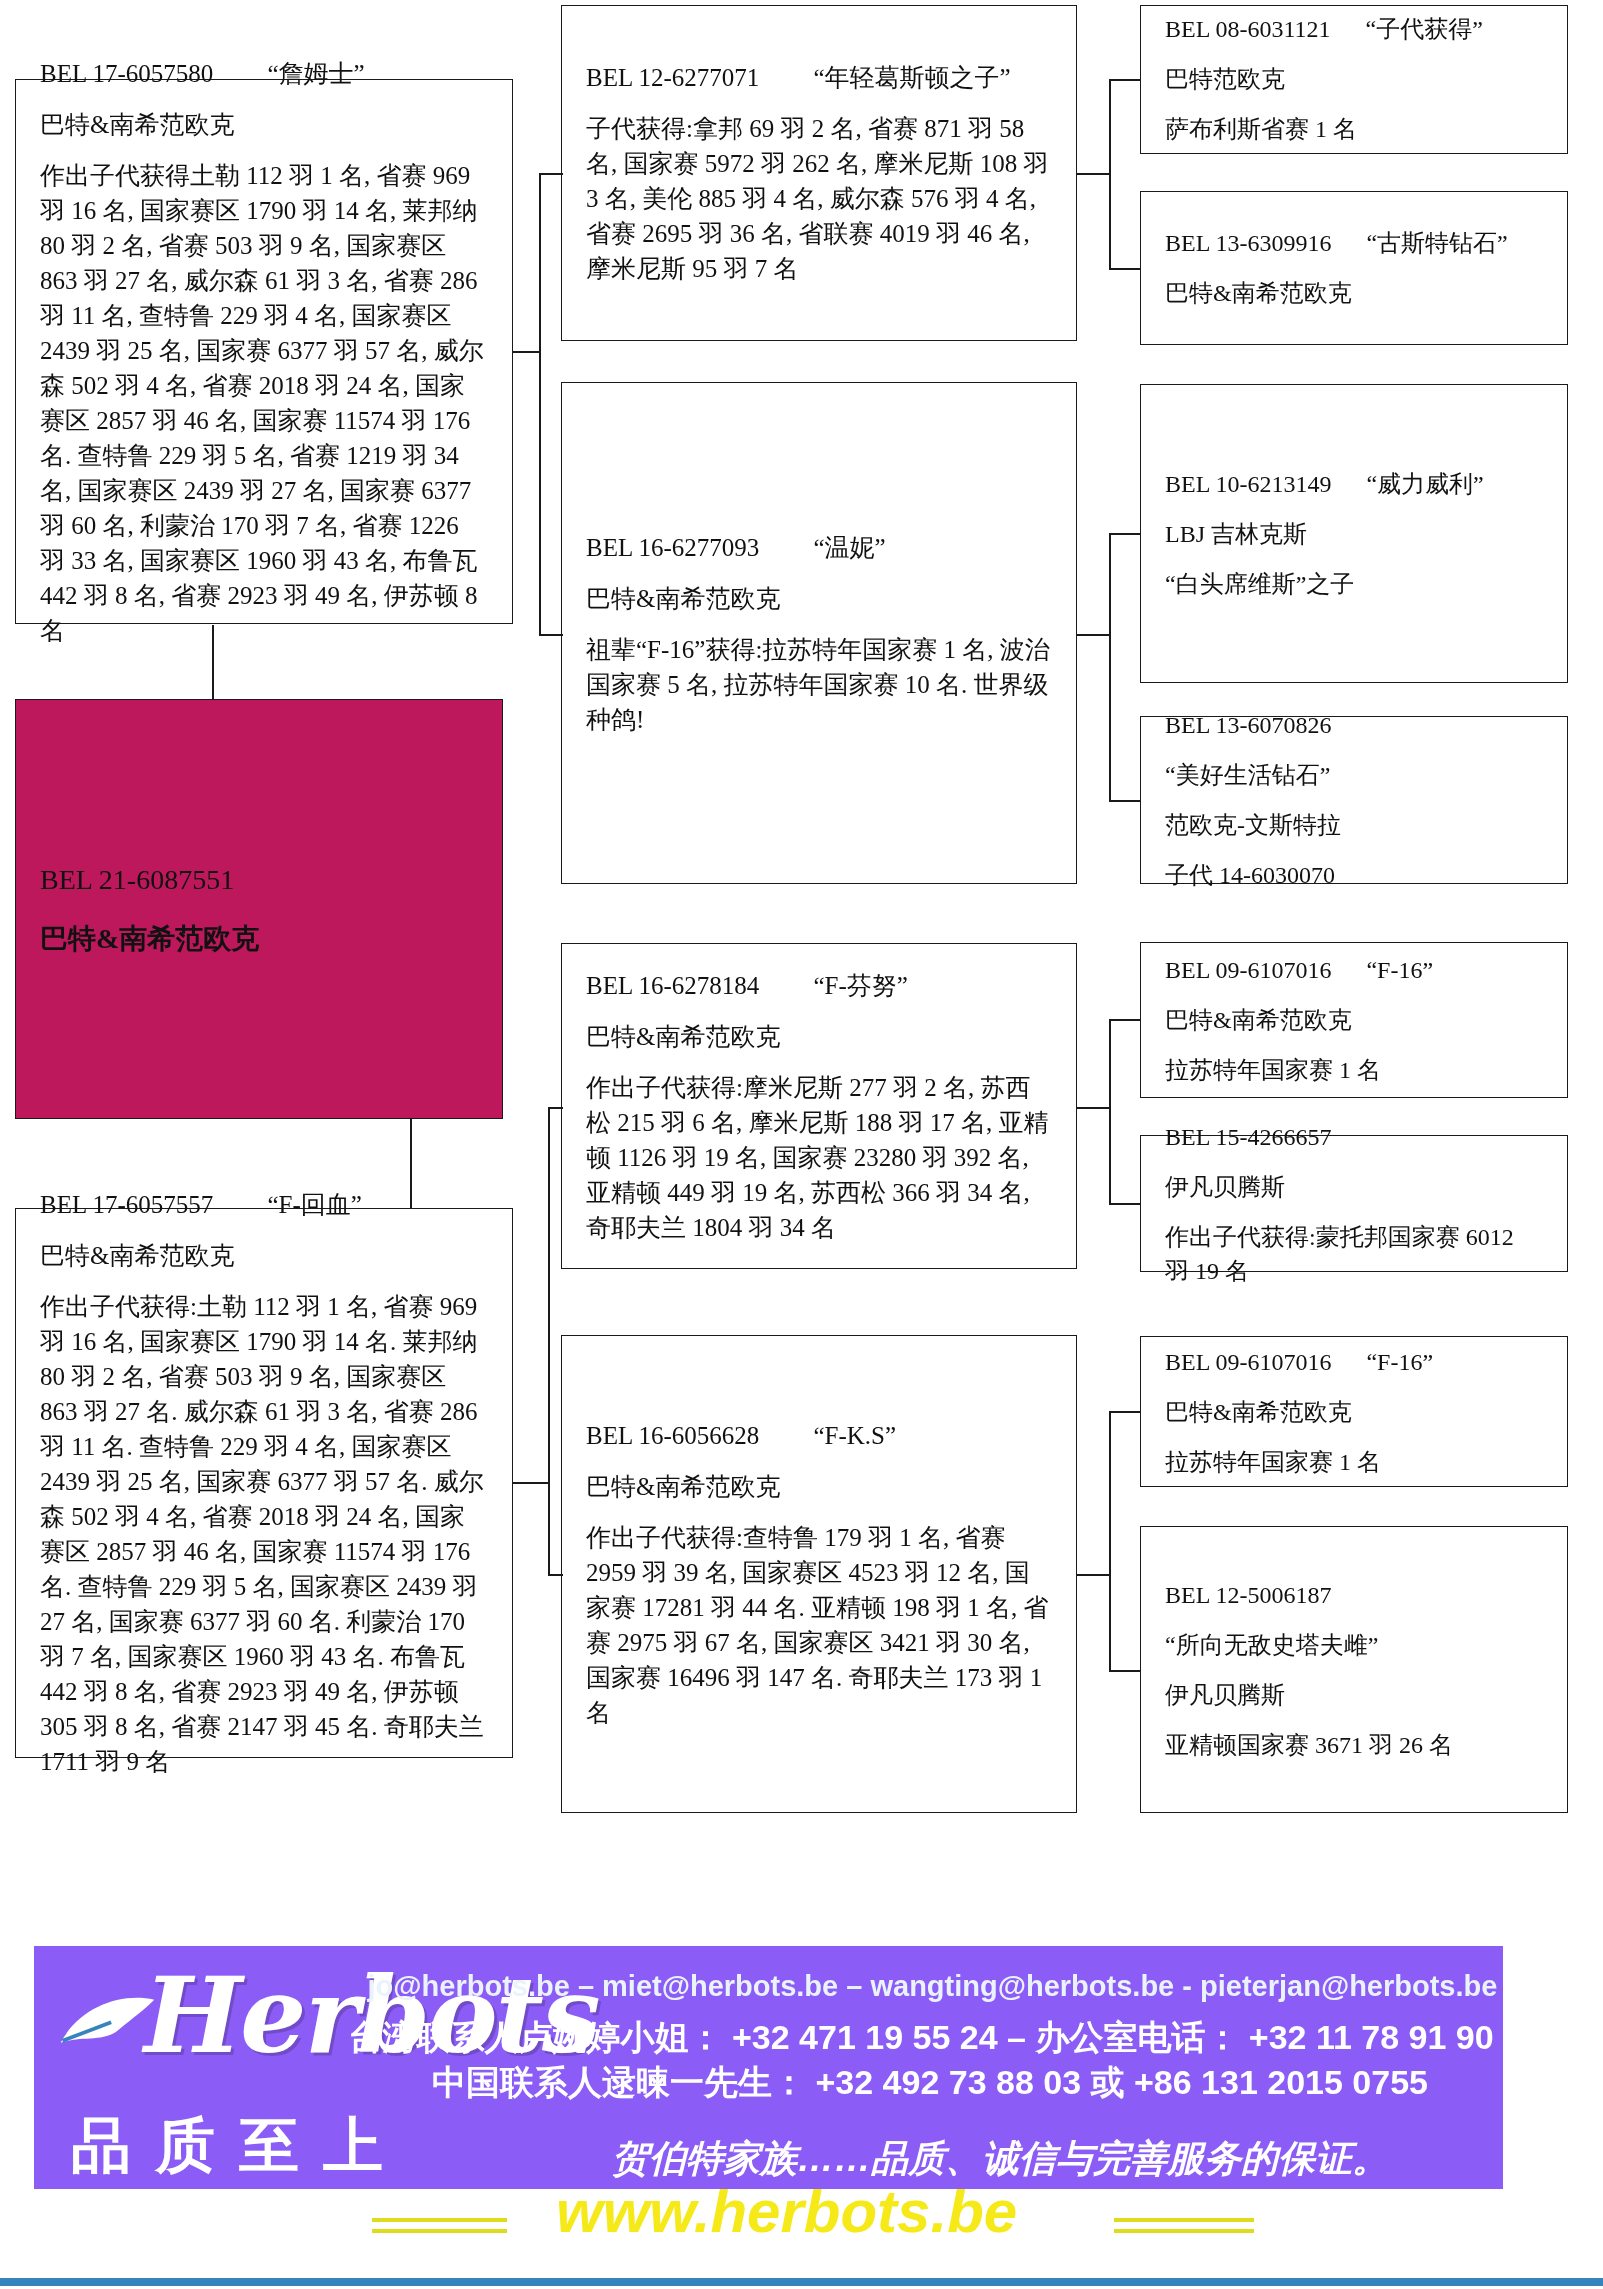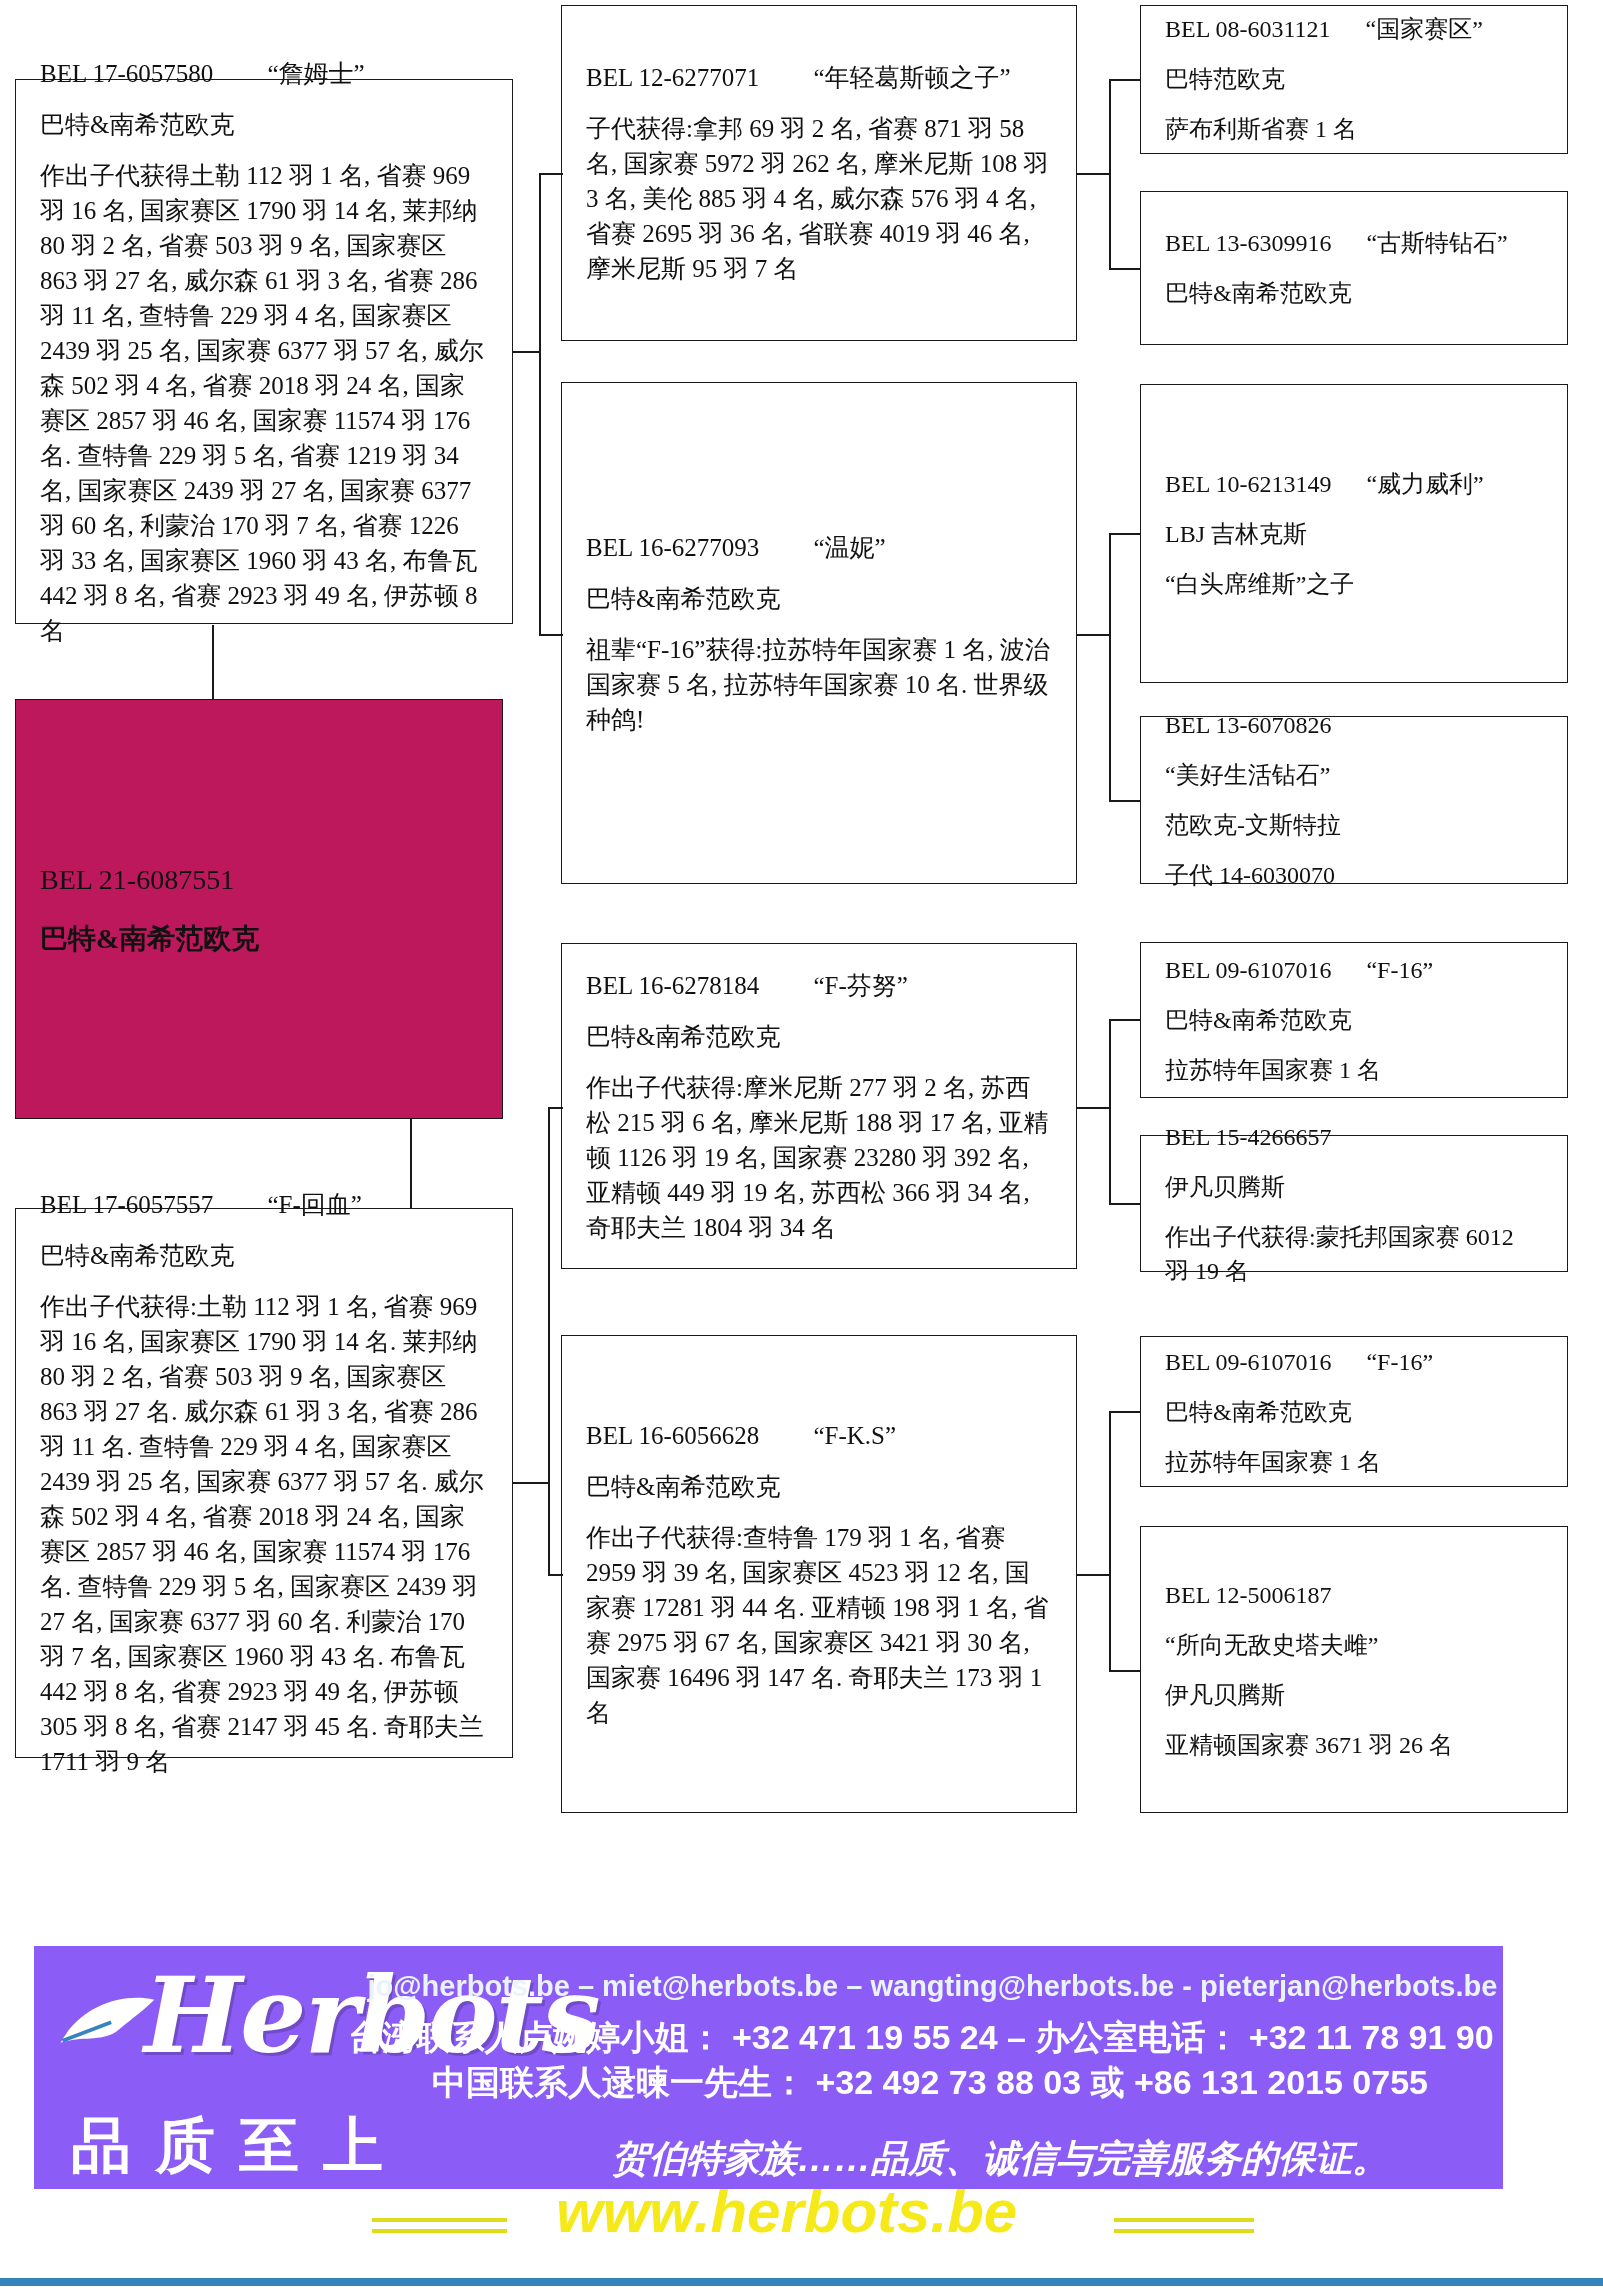--- a/index.html
+++ b/index.html
@@ -91,21 +91,21 @@
       <span>BEL 16-6056628</span>
       <span class="name">“F-K.S”</span>
     </div>
     <div>巴特&amp;南希范欧克</div>
     <div>作出子代获得:查特鲁 179 羽 1 名, 省赛 2959 羽 39 名, 国家赛区 4523 羽 12 名, 国家赛 17281 羽 44 名. 亚精顿 198 羽 1 名, 省赛 2975 羽 67 名, 国家赛区 3421 羽 30 名, 国家赛 16496 羽 147 名. 奇耶夫兰 173 羽 1 名</div>
   </div>
 
   <div class="box smallbox" style="left:1140px;top:4.7px;width:428px;height:149px;">
     <div class="ringrow">
       <span>BEL 08-6031121</span>
-      <span class="name">“国家赛区”</span>
+      <span class="name">“子代获得”</span>
     </div>
     <div>巴特范欧克</div>
     <div>萨布利斯省赛 1 名</div>
   </div>
 
   <div class="box smallbox" style="left:1140px;top:191px;width:428px;height:154px;">
     <div class="ringrow">
       <span>BEL 13-6309916</span>
       <span class="name">“古斯特钻石”</span>
     </div>

